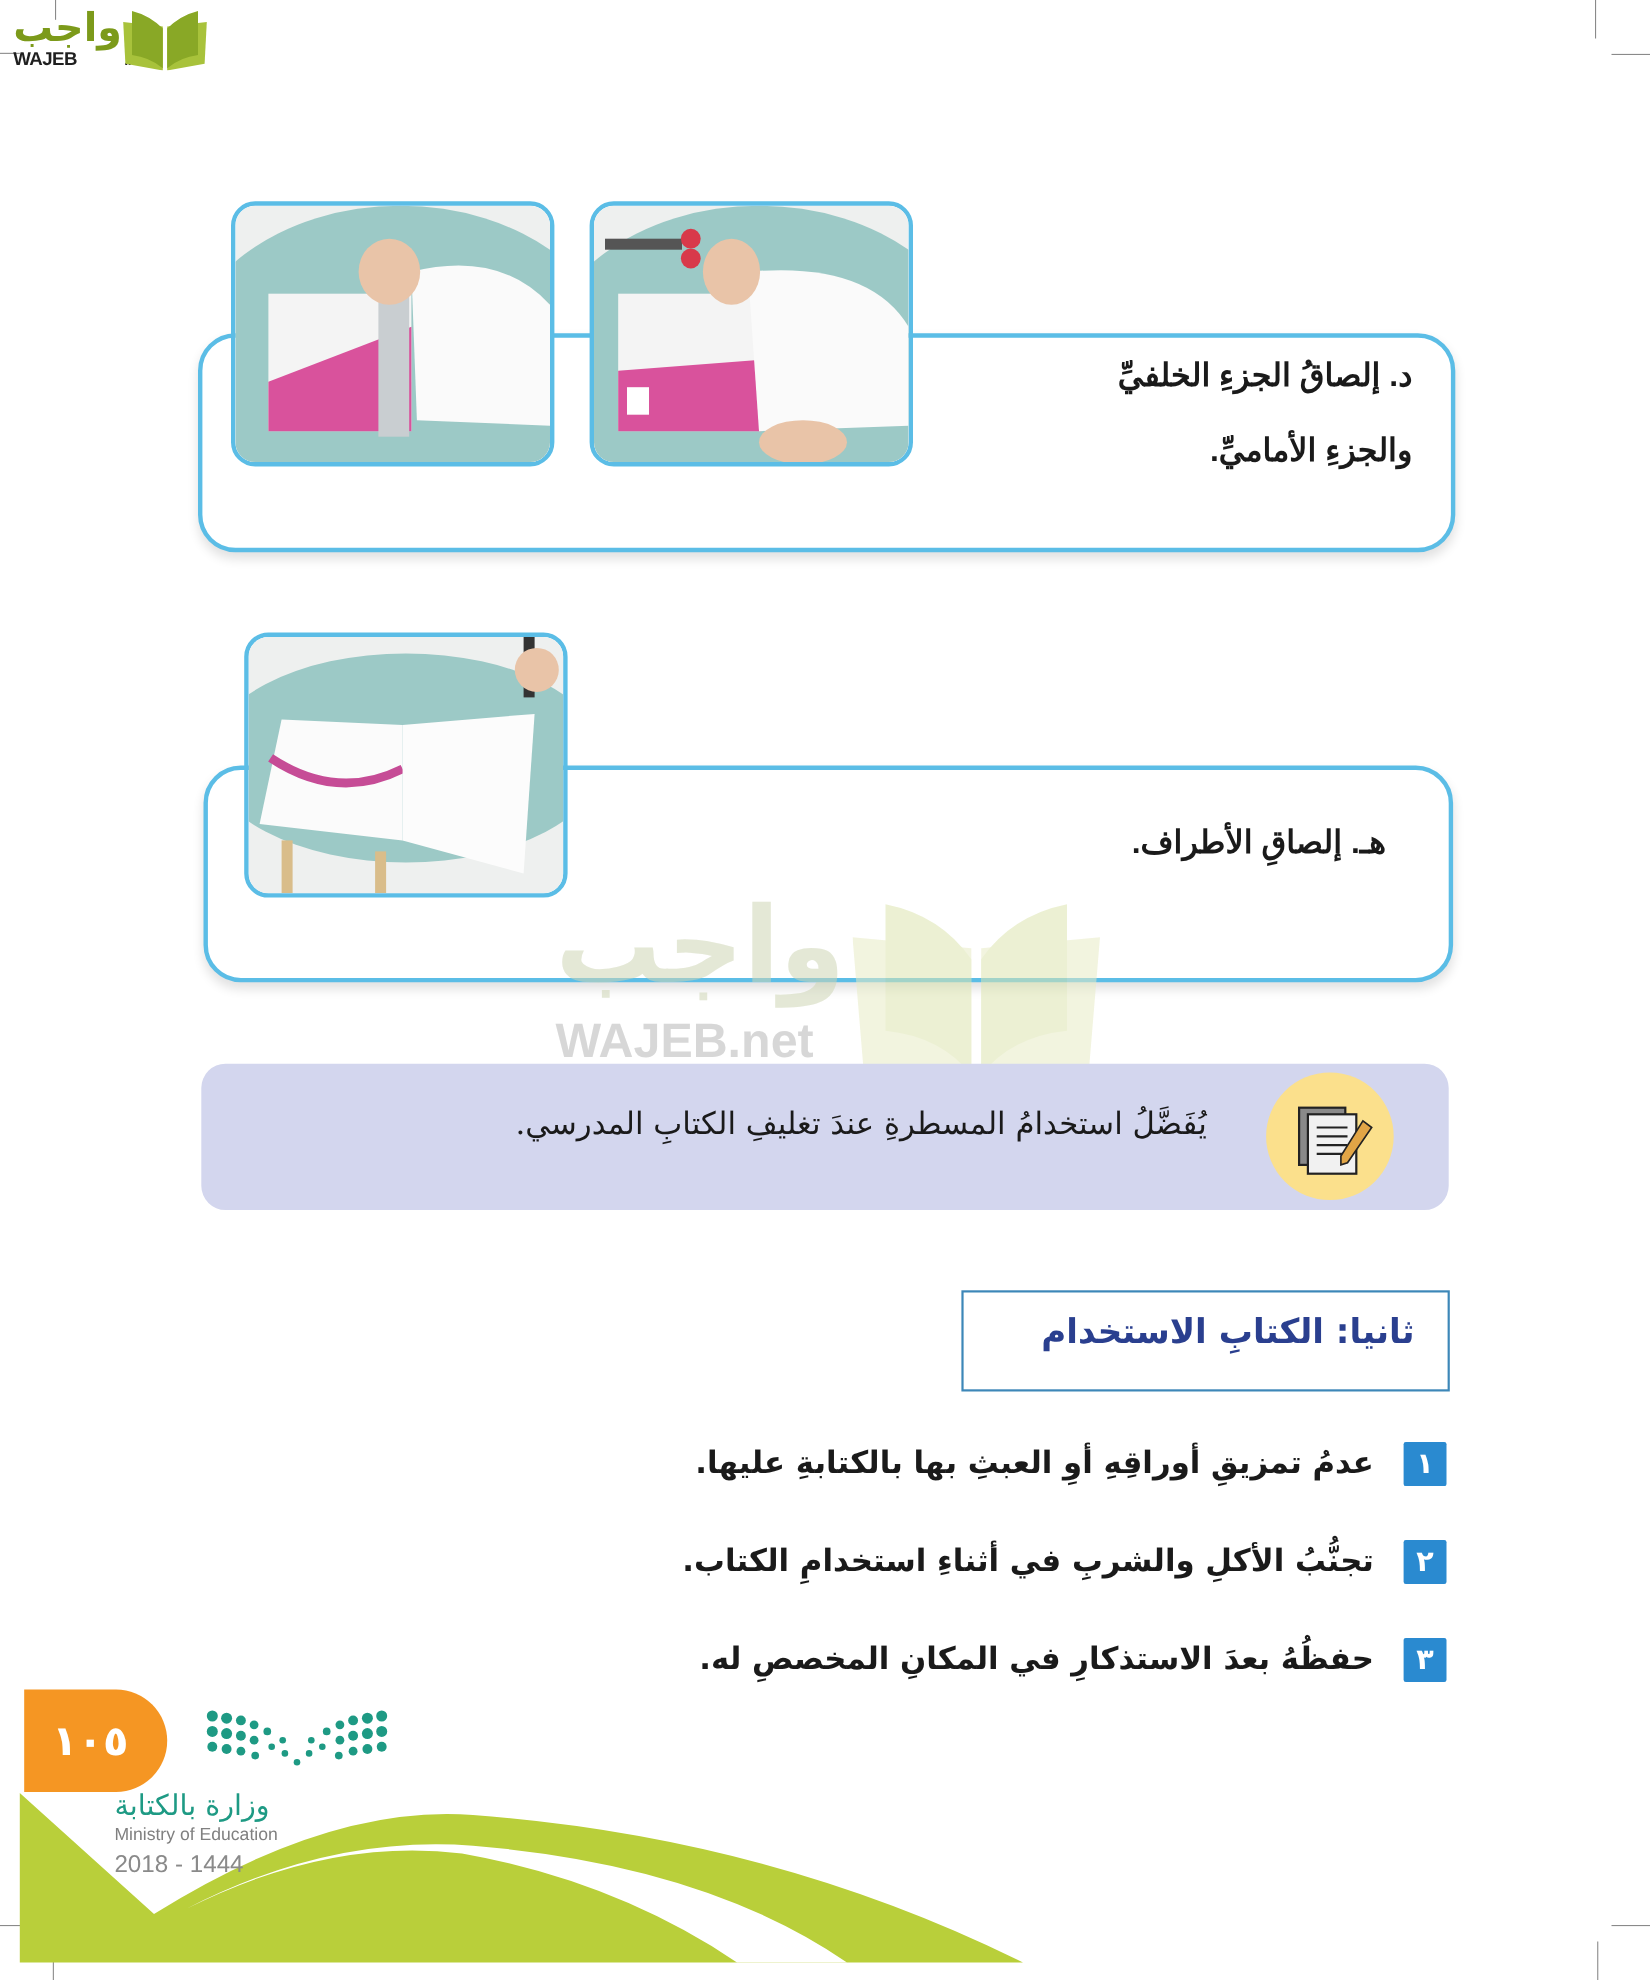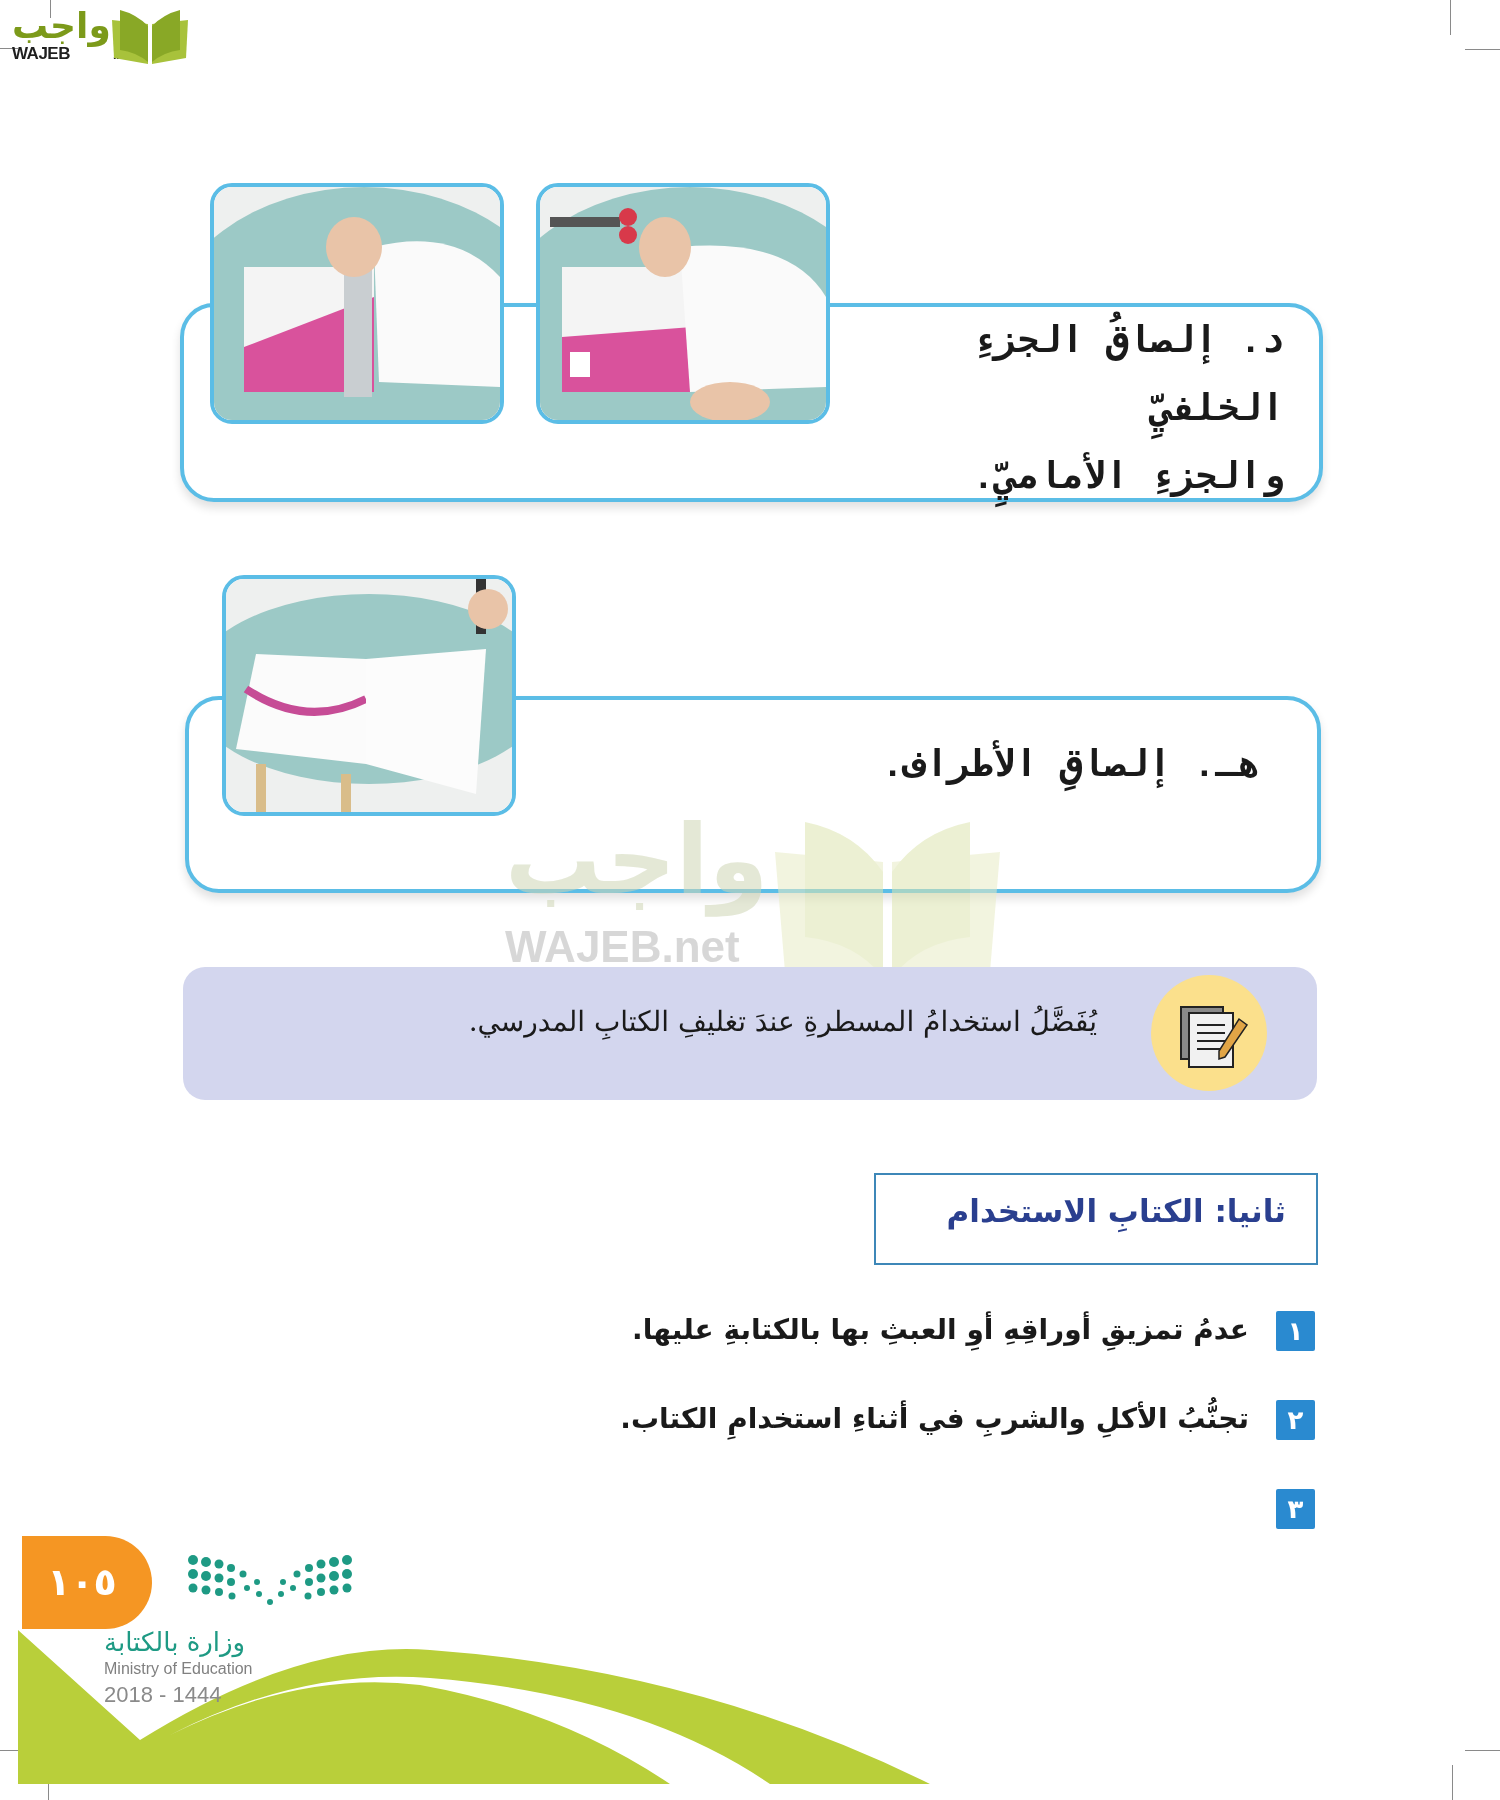--- a/index.html
+++ b/index.html
@@ -21,22 +21,22 @@
           box-shadow: 0 6px 10px rgba(0,0,0,0.12); }
   .card-d { left:180px; top:303px; width:1135px; height:191px; }
   .card-h { left:185px; top:696px; width:1128px; height:189px; }
 
   .photo { position:absolute; border:4px solid #5bbde6; border-radius:22px; overflow:hidden; }
   .photo-1 { left:210px; top:183px; width:286px; height:233px; }
   .photo-2 { left:536px; top:183px; width:286px; height:233px; }
   .photo-3 { left:222px; top:575px; width:286px; height:233px; }
   .photo svg { width:100%; height:100%; display:block; }
 
-  .step-text { position:absolute; direction:rtl; text-align:right; font-family:Liberation Mono, monospace;
-               font-weight:bold; font-size:37px; color:#1a1a1a; line-height:68px; }
+  .step-text { position:absolute; direction:rtl; text-align:right; font-family:Liberation Sans, sans-serif;
+               font-weight:bold; font-size:29px; color:#1a1a1a; line-height:68px; }
   .step-d { right:216px; top:308px; width:420px; }
   .step-h { right:240px; top:732px; width:420px; }
 
   
   .watermark { left:505px; top:812px; width:500px; height:170px; opacity:0.55; }
   .wm-ar { position:absolute; left:0; top:-8px; font-size:96px; font-weight:bold; color:#cfd6b6; direction:rtl; }
   .wm-en { position:absolute; left:0; top:110px; font-size:44px; font-weight:bold; color:#b8b8b8; font-family:"Liberation Sans", sans-serif; }
 
   
   .tip { position:absolute; left:183px; top:967px; width:1134px; height:133px; background:#d3d6ee;
@@ -173,20 +173,21 @@
 <div class="list-item li-1">
   <span class="num-badge">١</span>
   <span class="item-text">عدمُ تمزيقِ أوراقِهِ أوِ العبثِ بها بالكتابةِ عليها.</span>
 </div>
 <div class="list-item li-2">
   <span class="num-badge">٢</span>
   <span class="item-text">تجنُّبُ الأكلِ والشربِ في أثناءِ استخدامِ الكتاب.</span>
 </div>
 <div class="list-item li-3">
   <span class="num-badge">٣</span>
+  <span class="item-text">حفظُهُ بعدَ الاستذكارِ في المكانِ المخصصِ له.</span>
 </div>
 
 <svg class="green-wave" viewBox="0 0 1500 200" preserveAspectRatio="none">
   <path d="M18 30 L140 140 Q300 40 430 50 Q700 70 930 184 L18 184 Z" fill="#b9cf3a"></path>
   <path d="M170 135 Q300 70 420 85 Q560 110 670 184 L770 184 Q640 95 430 78 Q300 68 170 135 Z" fill="#ffffff"></path>
 </svg>
 
 <div class="page-tab">
   <div class="page-num">١٠٥</div>
 </div>

